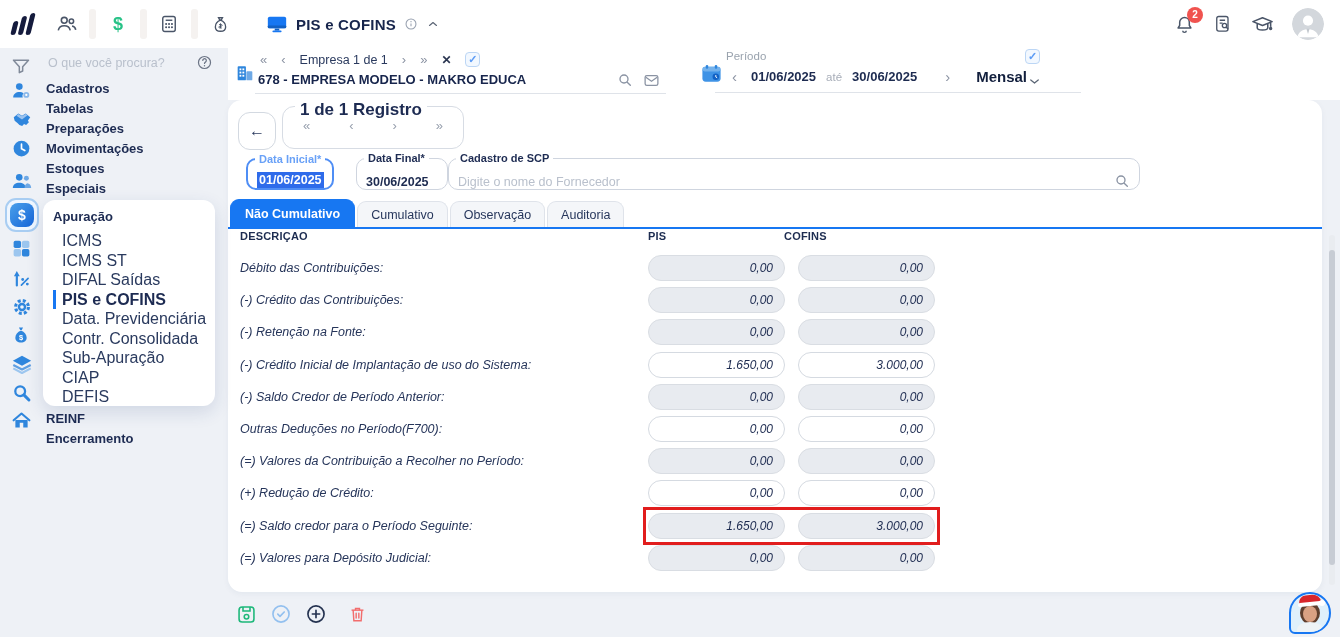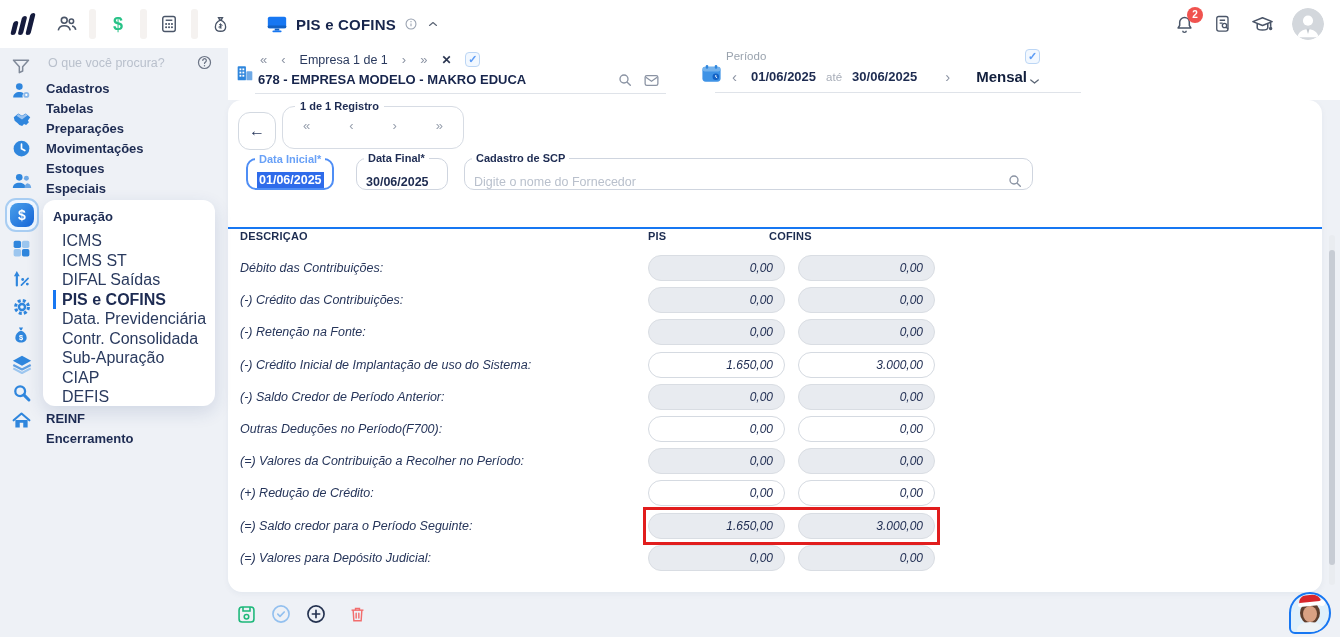--- a/index.html
+++ b/index.html
@@ -65,43 +65,43 @@
   .p-date { font-size:13px; font-weight:bold; color:#1d2b50; padding:0 10px; cursor:text; }
   .p-ate { font-size:11.5px; color:#a7adb8; }
   .p-mode { font-size:15px; font-weight:bold; color:#121f3d; margin-left:22px; cursor:pointer; }
   .p-chevron { position:absolute; left:327px; top:26px; cursor:pointer; }
   .p-cb { position:absolute; left:325px; top:1px; }
 
   
   .card { position:absolute; left:228px; top:100px; width:1094px; height:492px; background:#fff; border-radius:14px; box-shadow:0 2px 6px rgba(25,50,100,.05); z-index:9; }
   .back-btn { position:absolute; left:10px; top:12px; width:38px; height:38px; border:1.5px solid #d3d9e1; border-radius:12px; background:#fff; display:grid; place-items:center; font-size:16px; color:#2a3a5e; cursor:pointer; }
   .recnav { position:absolute; left:54px; top:6px; width:182px; height:43px; border:1.5px solid #d7dce4; border-radius:12px; }
-  .recnav .legend { position:absolute; top:-7px; left:12px; background:#fff; padding:0 5px; font-size:11px; font-weight:bold; color:#1d2b52; }
+  .recnav .legend { position:absolute; top:-7px; left:12px; background:#fff; padding:0 5px; font-size:17px; font-weight:bold; color:#1d2b52; }
   .recnav .icons { display:flex; justify-content:space-between; padding:11px 20px 0 20px; color:#98a0ae; font-size:13px; }
   .recnav .icons span { cursor:pointer; }
 
   .ffield { position:absolute; top:58px; height:32px; border-radius:10px; border:1.5px solid #cfd5df; background:#fff; display:flex; align-items:flex-end; padding:0 9px; }
   .ffield .flabel { position:absolute; top:-7px; left:7px; background:#fff; padding:0 4px; font-size:11px; font-weight:bold; color:#1d2b52; white-space:nowrap; }
   .f-inicial { left:18px; width:88px; border:2px solid #4f8ef5; }
   .f-inicial .flabel { color:#69a1f7; }
   .f-inicial .sel { background:#2e6bea; color:#fff; font-size:12.5px; font-weight:bold; padding:1px 2px; }
   .f-final { left:128px; width:92px; }
   .f-final .fval { font-size:12.5px; font-weight:bold; color:#1d2b50; }
-  .f-scp { left:236px; width:569px; }
+  .f-scp { left:220px; width:692px; }
   .f-scp input { border:none; outline:none; flex:1; font-family:inherit; font-size:12.5px; color:#3a4ciiii; background:transparent; }
   .f-scp input::placeholder { color:#b9c0cc; }
 
   .tabs { position:absolute; left:2px; top:99px; display:flex; align-items:flex-end; gap:2px; }
   .tab { font-size:12.5px; padding:6px 13px 7px; border-radius:9px 9px 0 0; background:#f4f6f9; border:1px solid #dfe3ea; border-bottom:none; color:#27375c; cursor:pointer; }
   .tab.active { background:#1777f2; color:#fff; font-weight:bold; border-color:#1777f2; padding:7px 14px 8px; }
   .tabline { position:absolute; left:0; right:0; top:127px; height:2px; background:#1777f2; }
 
   .thead { position:absolute; left:12px; top:130px; display:flex; font-size:11px; font-weight:bold; color:#1d2c50; letter-spacing:.2px; }
   .thead .h-desc { width:408px; }
-  .thead .h-pis { width:121px; }
+  .thead .h-pis { width:136px; }
 
   .rows { position:absolute; left:12px; top:152px; right:14px;font-style:italic; }
   .trow { display:flex; align-items:center; height:32.2px; }
   .tlabel { width:408px; font-size:12.5px; font-weight:500; color:#26355a; }
   .tvals { position:relative; display:flex; gap:13px; }
   .tvals.hl::after { content:''; position:absolute; top:-6px; bottom:-6px; left:-5px; right:-5px; border:3px solid #e11d1d; pointer-events:none; }
   .vbox { width:137px; height:26px; border-radius:13px; border:1px solid #d5dae1; background:#fff; display:flex; align-items:center; justify-content:flex-end; padding:11px 11px; font-size:12px; color:#1d2b50; }
   .vbox.ro { background:#e8ebf0; border-color:#d9dde3; }
 
   
@@ -450,20 +450,26 @@
     <span class="flabel">Cadastro de SCP</span>
     <input placeholder="Digite o nome do Fornecedor" style="">
     <span>
       <svg width="16" viewBox="0 0 24 24" fill="none" stroke="#8a93a3" stroke-width="2">
           <circle cx="10.5" cy="10.5" r="6"></circle>
           <path d="M15.3 15.3l4.7 4.7" stroke-linecap="round"></path>
         </svg>
     </span>
   </div>
 
+  <div class="tabs" id="tabs">
+      <div class="tab active">Não Cumulativo</div>
+      <div class="tab">Cumulativo</div>
+      <div class="tab">Observação</div>
+      <div class="tab">Auditoria</div>
+    </div>
   <div class="tabline"></div>
 
   <div class="thead">
     <span class="h-desc">DESCRIÇAO</span>
     <span class="h-pis">PIS</span>
     <span>COFINS</span>
   </div>
 
   <div class="rows" id="rows">
       <div class="trow">

